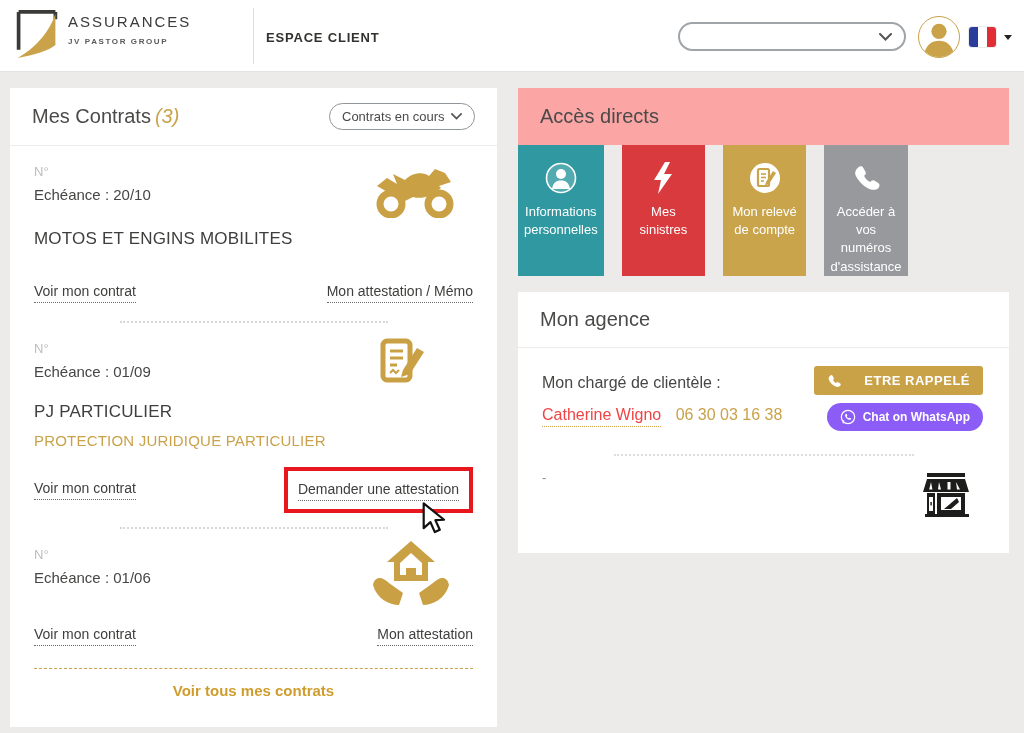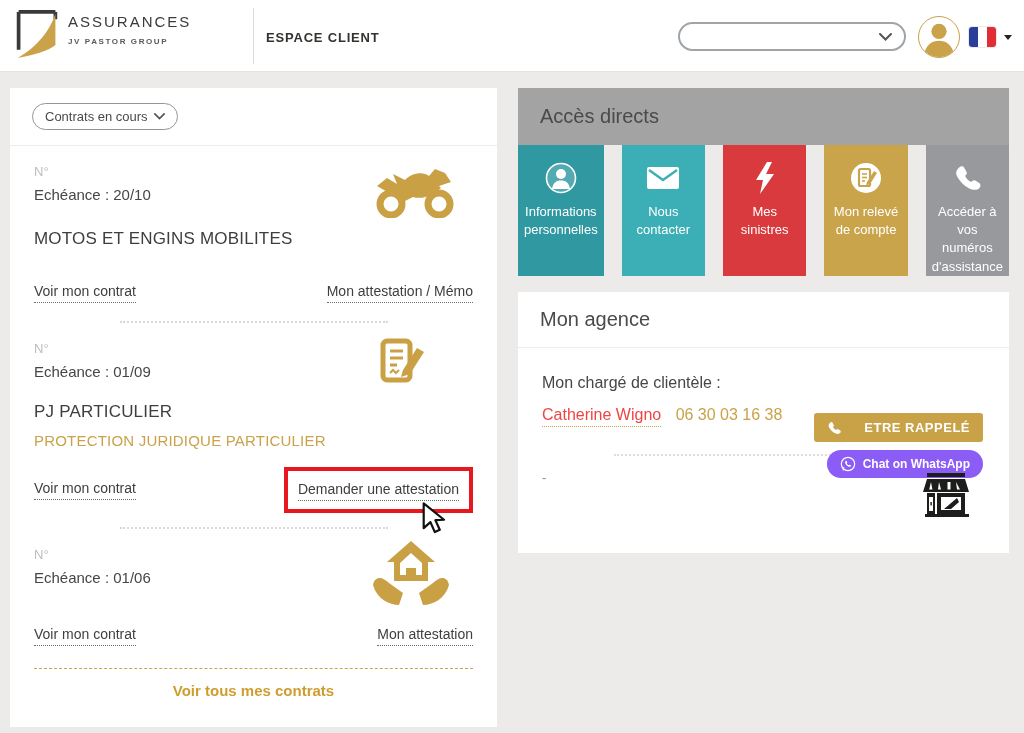--- a/index.html
+++ b/index.html
@@ -43,35 +43,35 @@
   .c-links { display:flex; justify-content:space-between; align-items:center; }
   .dotted-link { font-size:14px; color:#3f3e3d; text-decoration:none; border-bottom:1px dotted #6b6b6b; padding-bottom:3px; cursor:pointer; }
   .dot-sep { border-bottom:2px dotted #d8d8d6; width:268px; margin:18px auto 0; }
   .attn-box { position:relative; border:4px solid #e8161d; padding:9px 10px 11px; background:#fff; display:inline-block; }
   .cursor-svg { position:absolute; right:22px; bottom:-26px; width:26px; height:33px; }
   .contracts-footer { margin-top:22px; border-top:1px dashed #c9a24a; text-align:center; padding:13px 0; }
   .see-all { font-size:15px; font-weight:bold; color:#cf9d2e; text-decoration:none; cursor:pointer; }
 
   
   .quick-card { left:518px; top:88px; width:491px; height:181px; background:transparent; }
-  .quick-head { background:#a3a3a3; height:57px; display:flex; align-items:center; padding:0 22px; }
+  .quick-head { background:#fca5a5; height:57px; display:flex; align-items:center; padding:0 22px; }
   .tiles { display:grid; grid-template-columns:repeat(5,1fr); gap:18px; height:124px; }
   .tile { color:#fff; text-align:center; padding:15px 6px 0; cursor:pointer; }
   .tile-icon { height:36px; display:flex; align-items:center; justify-content:center; }
   .tile-label { font-size:13px; line-height:1.4; margin-top:7px; }
 
   
   .agency-card { left:518px; top:292px; width:491px; height:261px; }
   .agency-body { position:relative; padding:26px 24px 0; height:203px; }
   .advisor-label { font-size:16px; color:#474645; }
   .advisor-row { margin-top:14px; font-size:16px; }
   .advisor-name { color:#ef4444; text-decoration:none; border-bottom:1px dotted #c9a24a; padding-bottom:3px; cursor:pointer; }
   .advisor-phone { color:#c9a24a; margin-left:10px; text-decoration:none; }
   .agency-buttons { position:absolute; right:26px; top:18px; display:flex; flex-direction:column; align-items:flex-end; gap:8px; }
-  .btn-callback { display:inline-flex; align-items:center; gap:23px; background:#c9a146; color:#fff; font-size:13px; font-weight:bold; letter-spacing:.5px; border:none; border-radius:3px; padding:7px 13px; cursor:pointer;margin-top:47px; }
+  .btn-callback { display:inline-flex; align-items:center; gap:23px; background:#c9a146; color:#fff; font-size:13px; font-weight:bold; letter-spacing:.5px; border:none; border-radius:3px; padding:7px 13px; cursor:pointer; }
   .btn-whatsapp { display:inline-flex; align-items:center; gap:7px; background:#8b5cf6; color:#fff; font-size:12px; font-weight:bold; border:none; border-radius:14px; padding:6px 13px; cursor:pointer; }
   .agency-sep { border-bottom:2px dotted #dddddb; width:300px; margin:30px auto 0; }
   .agency-dash { font-size:13px; color:#8a8a88; margin-top:14px; }
   .store-icon { position:absolute; right:38px; bottom:28px; }
 </style>
 </head>
 <body>
 
 <div class="page">
 
@@ -108,20 +108,23 @@
         <div style="background:#2b3d9a"></div>
           <div style="background:#ffffff"></div>
           <div style="background:#e02e34"></div>
       </div>
       <div class="caret-down"></div>
     </div>
   </header>
 
   <section class="card contracts-card">
     <div class="card-head">
+      <div class="card-title">
+        <span>Mes Contrats</span><span class="count-gold">(3)</span>
+      </div>
       <div class="lang-select" style="position:static; width:146px; height:27px; border:1px solid #8f9598; border-radius:14px; font-size:13px; color:#4a4a49; justify-content:space-between; padding:0 12px;">
         <span>Contrats en cours</span>
         <svg width="11" height="7" viewBox="0 0 13 8">
           <polyline points="1,1 6.5,6.5 12,1" fill="none" stroke="#555" stroke-width="2" stroke-linecap="round"></polyline>
         </svg>
       </div>
     </div>
 
     <div class="contracts-body">
 
@@ -212,29 +215,20 @@
         <div class="tile-icon">
           <svg width="34" height="34" viewBox="0 0 34 34">
             <circle cx="17" cy="17" r="14.5" fill="rgba(255,255,255,.18)" stroke="#fff" stroke-width="1.6"></circle>
             <circle cx="17" cy="13" r="5" fill="#fff"></circle>
             <path d="M8 28 C9 21 13 19.5 17 19.5 C21 19.5 25 21 26 28 Z" fill="#fff"></path>
           </svg>
         </div>
         <div class="tile-label">Informations personnelles</div>
       </div>
 
-      <div class="tile" style="background-color: rgb(59, 175, 181);">
-        <div class="tile-icon">
-          <svg width="32" height="22" viewBox="0 0 32 22">
-            <rect x="0" y="0" width="32" height="22" rx="2" fill="#fff"></rect>
-            <polyline points="2,3 16,13 30,3" fill="none" stroke="#3bafb5" stroke-width="2.4"></polyline>
-          </svg>
-        </div>
-        <div class="tile-label">Nous contacter</div>
-      </div>
 
       <div class="tile" style="background-color: rgb(216, 58, 62);">
         <div class="tile-icon">
           <svg width="22" height="32" viewBox="0 0 22 32">
             <path d="M13 0 L2 18 L9 18 L6 32 L20 12 L12 12 L18 0 Z" fill="#fff"></path>
           </svg>
         </div>
         <div class="tile-label">Mes sinistres</div>
       </div>
 

